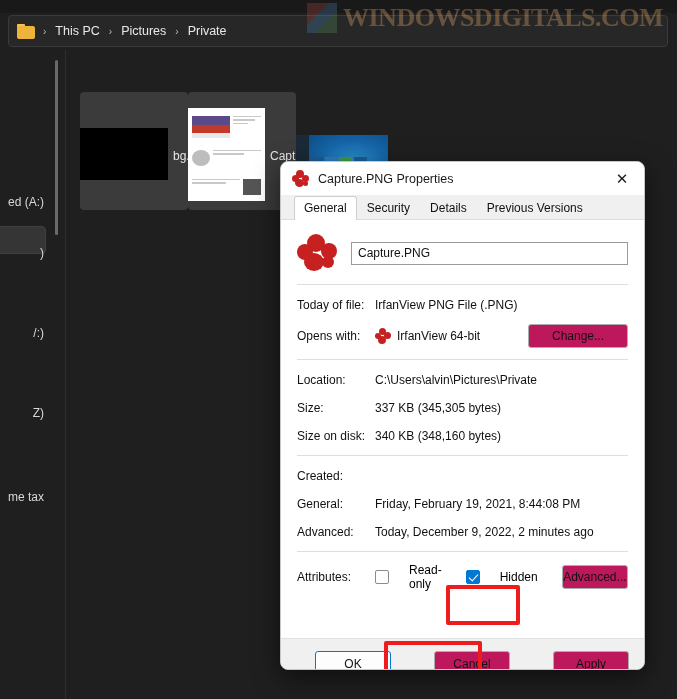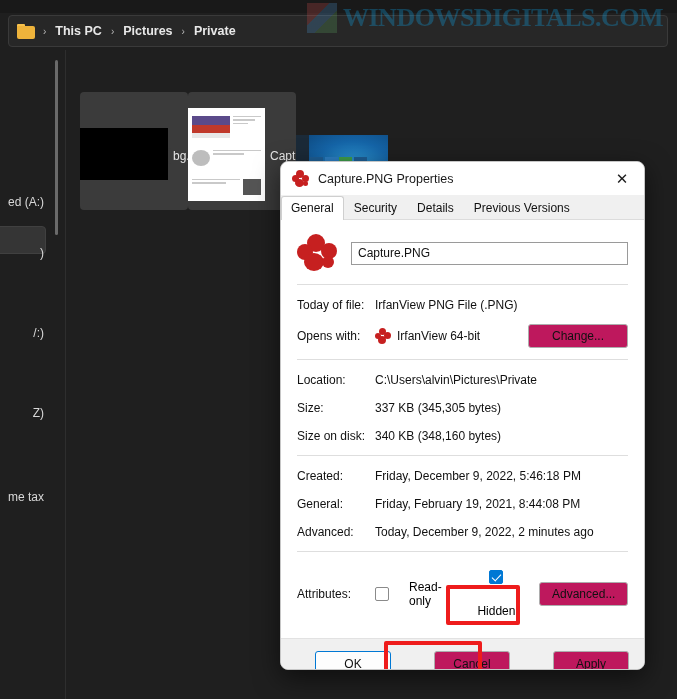--- a/index.html
+++ b/index.html
@@ -60,21 +60,20 @@
     width: 18px; height: 13px;
     background: #eeb33b;
     border-radius: 1px 2px 2px 2px;
   }
   .crumb {
     color: #e8e8e8;
     font-size: 12.5px;
     padding: 3px 5px;
     border-radius: 3px;
     white-space: nowrap;
-    font-weight: bold;
   }
   .crumb-sep {
     color: #b8b8b8;
     font-size: 10px;
     padding: 0 2px;
     user-select: none;
   }
 
   
   .watermark {
@@ -90,21 +89,21 @@
   .wm-logo {
     width: 30px; height: 30px;
     background:
       linear-gradient(135deg, #d94f4f 0%, #d94f4f 38%, #4f9ad9 38%, #4f9ad9 62%, #5fae62 62%);
     opacity: 0.8;
   }
   .wm-text {
     font-family: "Liberation Serif", serif;
     font-weight: bold;
     font-size: 26px;
-    color: #0ea5e9;
+    color: #fdba74;
     letter-spacing: -0.5px;
     white-space: nowrap;
   }
 
   
   .file-grid {
     position: absolute;
     left: 80px; top: 60px;
     display: flex;
     gap: 0px;
@@ -274,20 +273,21 @@
     background: #c62020;
     border-radius: 50%;
     display: block;
   }
 
   .dlg-tabs {
     height: 25px;
     background: #f0f0f0;
     display: flex;
     align-items: flex-end;
+    padding-left: 13px;
     border-bottom: 1px solid #dcdcdc;
   }
   .tab {
     font-size: 12px;
     color: #111;
     padding: 4px 9px 5px;
     border: 1px solid transparent;
     border-bottom: none;
     white-space: nowrap;
     position: relative;
@@ -391,21 +391,20 @@
     position: absolute;
     left: 4px; top: 1px;
     width: 4px; height: 8px;
     border: solid #fff;
     border-width: 0 1.6px 1.6px 0;
     transform: rotate(43deg);
   }
   .chk-hidden-group {
     position: relative;
     padding: 7px 10px;
-    flex-direction: column;
   }
 
   
   .annot {
     position: absolute;
     border: 4px solid #ee1c1c;
     border-radius: 2px;
     pointer-events: none;
   }
 
@@ -603,21 +602,20 @@
     </div>
     <div class="info-row">
       <span class="info-label">Size on disk:</span>
       <span class="info-value">340 KB (348,160 bytes)</span>
     </div>
 
     <div class="hr"></div>
 
     <div class="info-row">
       <span class="info-label">Created:</span>
-      <span class="info-value">Friday, December 9, 2022, 5:46:18 PM</span>
     </div>
     <div class="info-row">
       <span class="info-label">General:</span>
       <span class="info-value">Friday, February 19, 2021, 8:44:08 PM</span>
     </div>
     <div class="info-row">
       <span class="info-label">Advanced:</span>
       <span class="info-value">Today, December 9, 2022, 2 minutes ago</span>
     </div>
 

